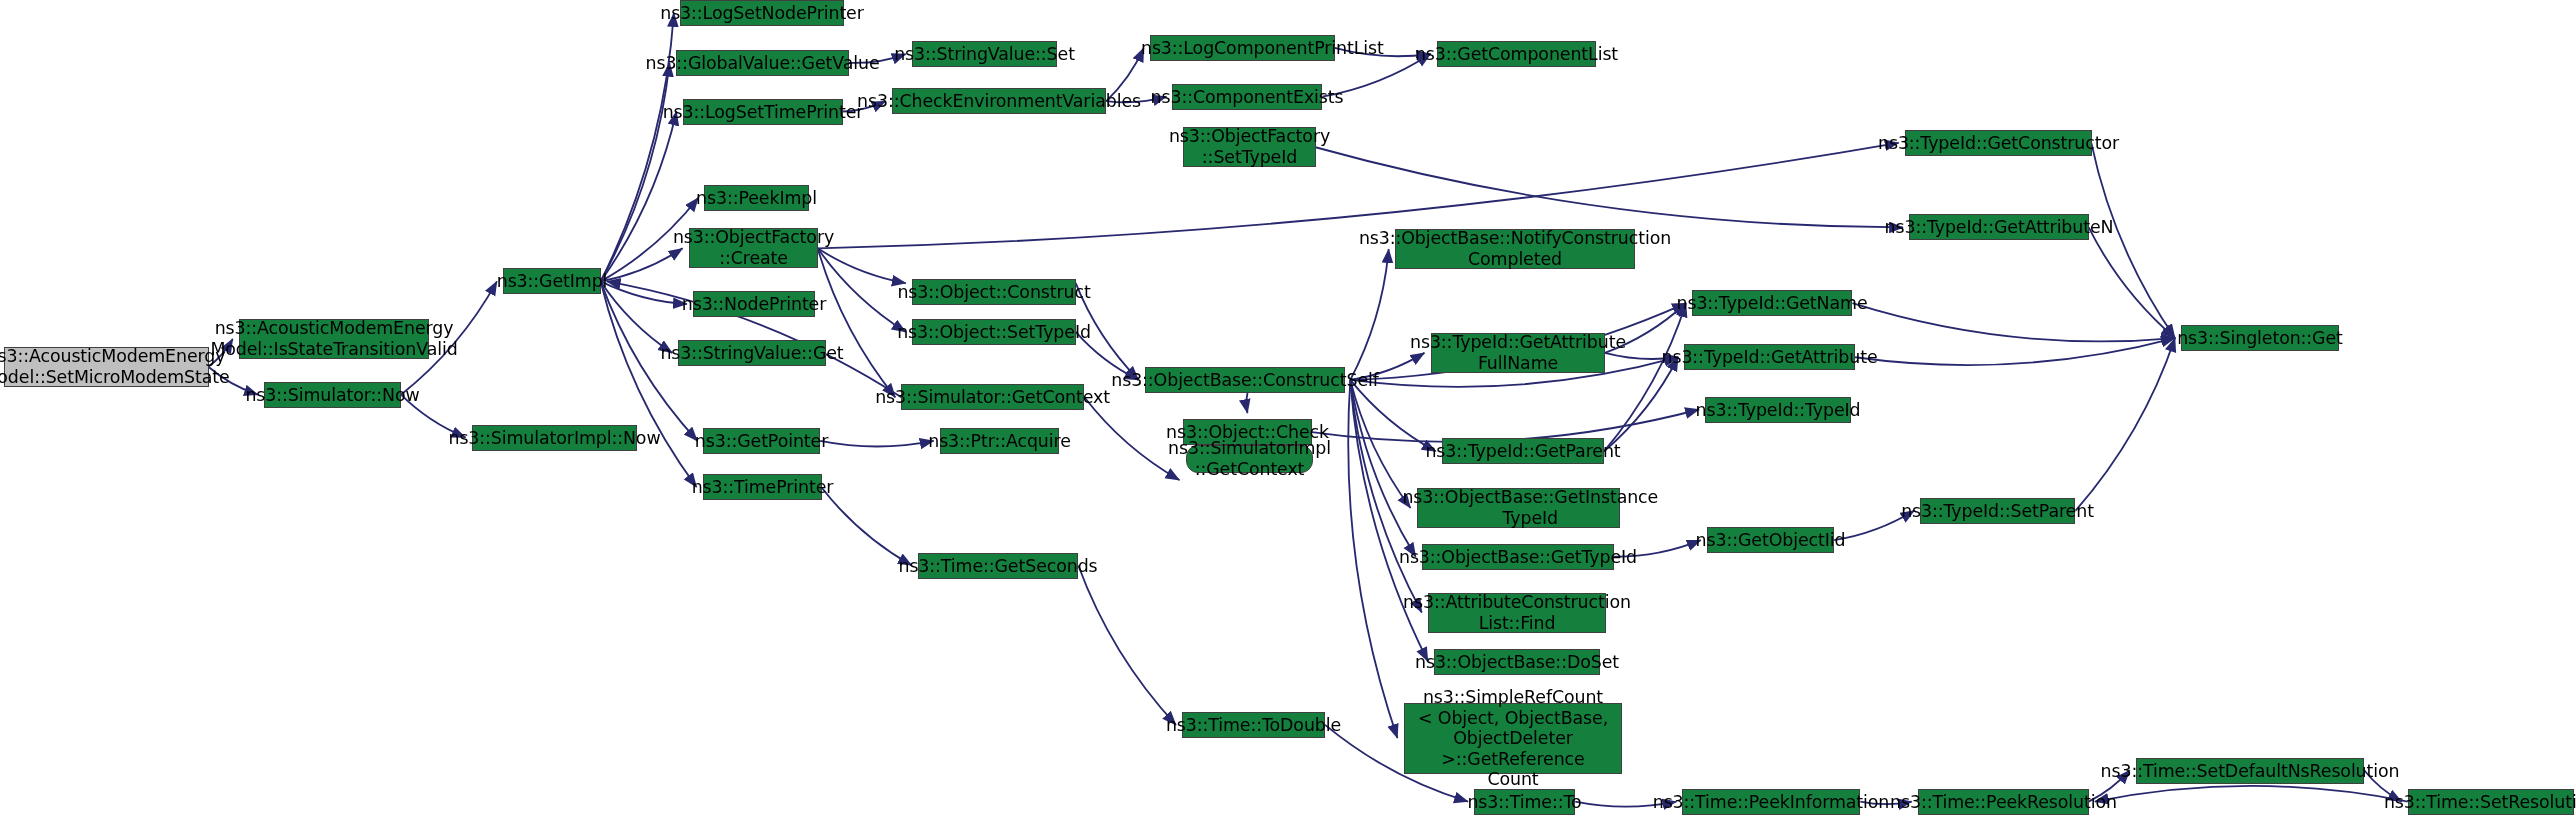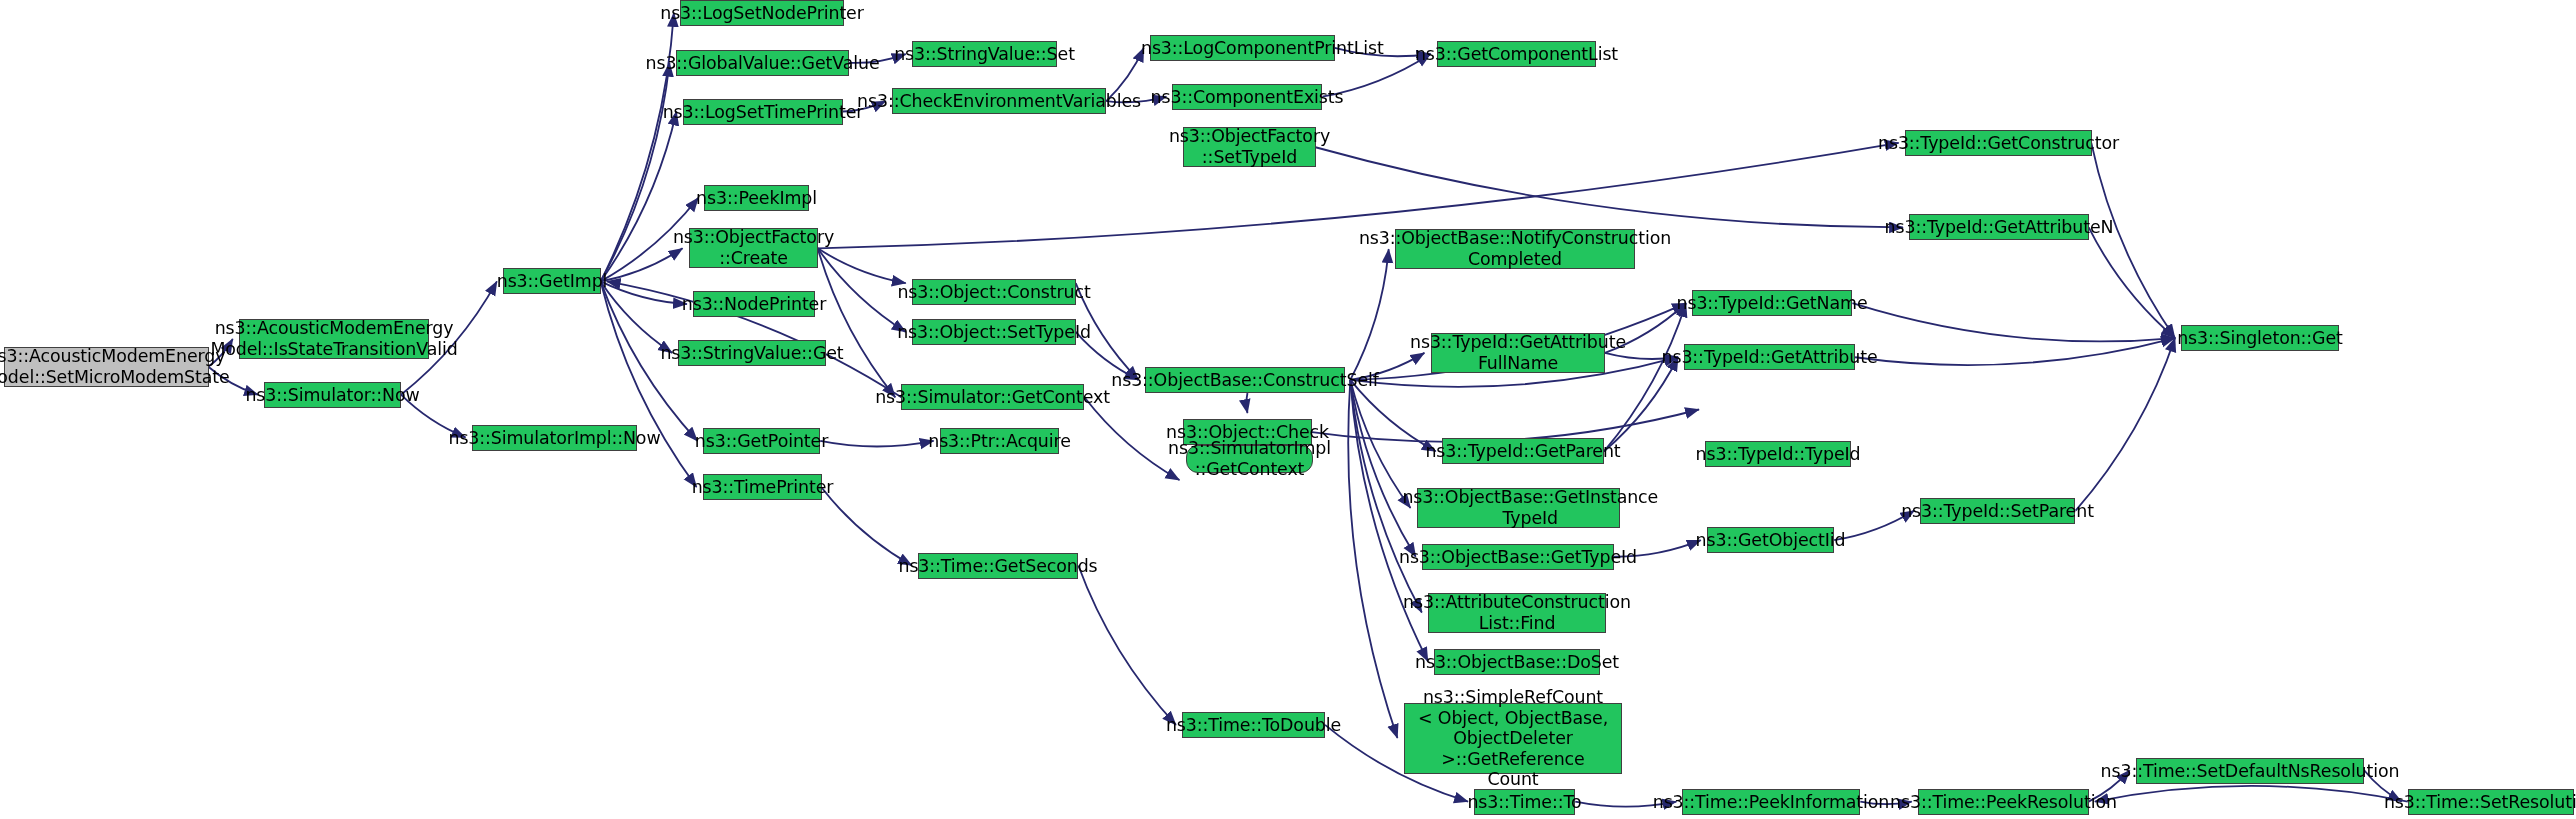--- a/index.html
+++ b/index.html
@@ -15,21 +15,21 @@
   svg.edges{
     position:absolute;
     left:0; top:0;
     width:2576px; height:819px;
     pointer-events:none;
   }
   .node{
     position:absolute;
     box-sizing:border-box;
     border:1.4px solid #404040;
-    background:#22c55e;
+    background:#15803d;
     color:#000000;
     display:flex;
     align-items:center;
     justify-content:center;
     text-align:center;
     font-size:17.4px;
     line-height:1.18;
     white-space:pre-line;
     letter-spacing:-0.1px;
     padding:0.9px 4.4px;
@@ -157,21 +157,21 @@
       <div class="node" style="left: 1422px; top: 544px; width: 192px; height: 26px;">ns3::ObjectBase::GetTypeId</div>
       <div class="node" style="left: 1428px; top: 593px; width: 178px; height: 40px;">ns3::AttributeConstruction
 List::Find</div>
       <div class="node" style="left: 1434px; top: 649px; width: 166px; height: 26px;">ns3::ObjectBase::DoSet</div>
       <div class="node" style="left: 1404px; top: 703px; width: 218px; height: 71px;">ns3::SimpleRefCount
 &lt; Object, ObjectBase,
  ObjectDeleter &gt;::GetReference
 Count</div>
       <div class="node" style="left: 1692px; top: 290px; width: 160px; height: 26px;">ns3::TypeId::GetName</div>
       <div class="node" style="left: 1684px; top: 344px; width: 171px; height: 26px;">ns3::TypeId::GetAttribute</div>
-      <div class="node" style="left: 1705px; top: 397px; width: 146px; height: 26px; margin-top: 44px;">ns3::TypeId::TypeId</div>
+      <div class="node" style="left: 1705px; top: 397px; width: 146px; height: 26px;">ns3::TypeId::TypeId</div>
       <div class="node" style="left: 1707px; top: 527px; width: 127px; height: 26px; text-align: right;">ns3::GetObjectIid</div>
       <div class="node" style="left: 1920px; top: 498px; width: 155px; height: 26px;">ns3::TypeId::SetParent</div>
       <div class="node" style="left: 1905px; top: 130px; width: 187px; height: 26px;">ns3::TypeId::GetConstructor</div>
       <div class="node" style="left: 1909px; top: 214px; width: 180px; height: 26px;">ns3::TypeId::GetAttributeN</div>
       <div class="node" style="left: 2181px; top: 325px; width: 158px; height: 26px;">ns3::Singleton::Get</div>
       <div class="node" style="left: 1182px; top: 712px; width: 143px; height: 26px;">ns3::Time::ToDouble</div>
       <div class="node" style="left: 1474px; top: 789px; width: 101px; height: 26px;">ns3::Time::To</div>
       <div class="node" style="left: 1682px; top: 789px; width: 178px; height: 26px;">ns3::Time::PeekInformation</div>
       <div class="node" style="left: 1918px; top: 789px; width: 171px; height: 26px;">ns3::Time::PeekResolution</div>
       <div class="node" style="left: 2136px; top: 758px; width: 228px; height: 26px;">ns3::Time::SetDefaultNsResolution</div>

